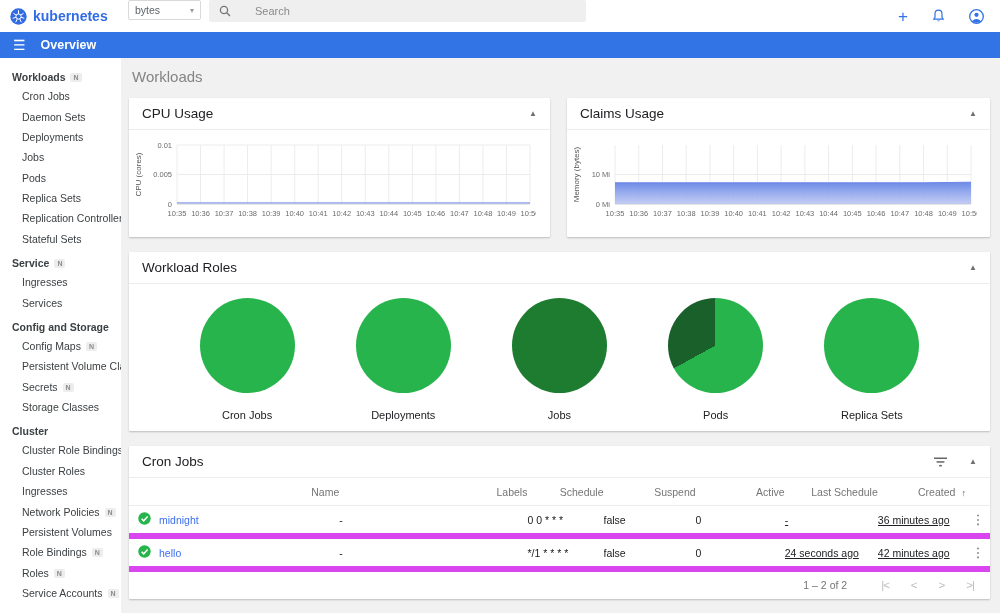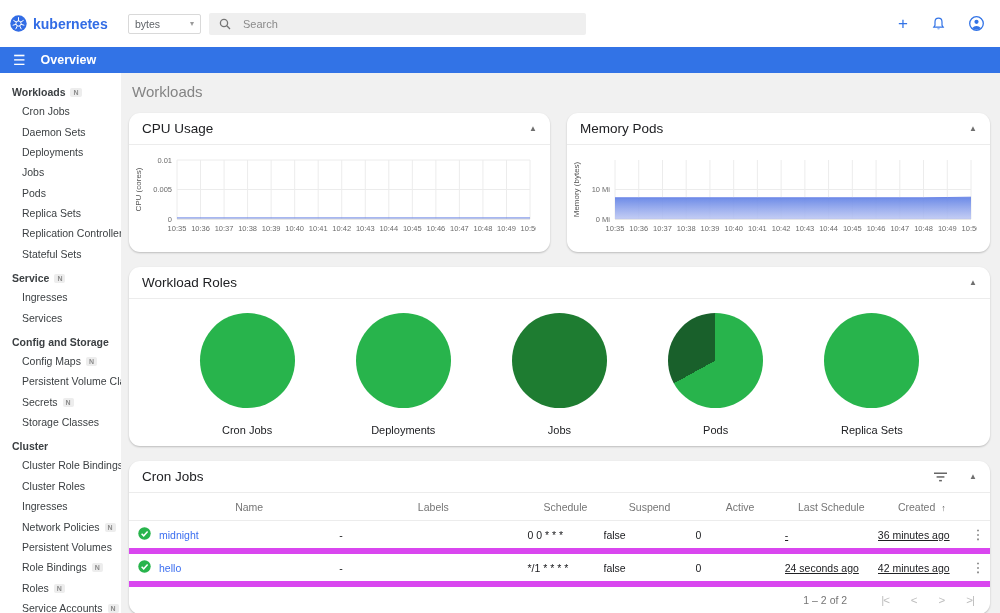--- a/index.html
+++ b/index.html
@@ -3,65 +3,65 @@
 <meta charset="utf-8">
 <style>
   * { box-sizing: border-box; }
   html,body { margin:0; padding:0; }
   body {
     width:1000px; height:613px; overflow:hidden;
     font-family:"Liberation Sans", sans-serif;
     background:#f1f1f1; color:#202124;
   }
   
-  .topbar { height:47px; background:#fff; display:flex; align-items:center; position:relative; z-index:3; }
+  .topbar { height:32px; background:#fff; display:flex; position:relative; z-index:3; }
   .logo { display:flex; align-items:center; gap:6px; margin-left:10px; width:104px; }
   .brand { color:#326ce5; font-weight:bold; font-size:14px; }
   .ns-select { margin-left:14px; width:73px; height:20px; border:1px solid #d9d9d9; border-radius:2px;
     display:flex; align-items:center; justify-content:space-between; padding:0 6px; font-size:10.5px; color:#5f6368; background:#fff; cursor:pointer;}
   .caret { color:#9a9a9a; font-size:8px; }
   .searchbox { margin-left:8px; width:377px; height:22px; background:#efefef; border-radius:2px;
     display:flex; align-items:center; gap:10px; padding:0 10px; }
   .searchbox input { border:none; background:transparent; outline:none; font-size:11px; color:#444; width:300px;
-    font-family:"Liberation Sans", sans-serif;}
+    font-family:"Liberation Sans", sans-serif;margin-left:12px;}
   .searchbox input::placeholder { color:#8a8a8a; }
   .top-icons { margin-left:auto; display:flex; align-items:center; gap:24px; margin-right:16px; color:#3273e6; }
   .plus-ic { font-size:17px; font-weight:400; line-height:1; cursor:pointer; }
   
   .appbar { height:26px; background:#3273e6; display:flex; align-items:center; gap:15px; padding-left:13px; position:relative; z-index:3;}
   .hamburger { color:#fff; font-size:14px; cursor:pointer; line-height:1; }
   .appbar-title { color:#fff; font-size:12.5px; font-weight:bold; }
   
   .main { display:flex; height:557px; }
   .sidebar { width:121px; background:#fff; padding-top:5px; overflow:hidden; flex-shrink:0; }
   .sb-section { padding:8px 4px 3px 12px; font-size:10.5px; font-weight:bold; color:#3c4043; white-space:nowrap; cursor:pointer;}
   .sb-item { padding:4.2px 2px 4.2px 22px; font-size:10.5px; color:#3c4043; white-space:nowrap; cursor:pointer; }
   .sb-badge { display:inline-block; background:#ededed; color:#8a8a8a; font-size:7px; font-weight:bold;
     padding:1px 3px; border-radius:2px; margin-left:5px; vertical-align:1px; }
   .content { flex:1; padding:0 10px 0 8px; overflow:hidden; }
   .page-heading { margin:10px 0 13px 3px; color:#848484; font-size:15px; font-weight:400; }
   
-  .card { background:#fff; border-radius:11px; box-shadow:0 1px 2px rgba(0,0,0,.22); margin-bottom:15px; }
+  .card { background:#fff; border-radius:1px; box-shadow:0 1px 2px rgba(0,0,0,.22); margin-bottom:15px; }
   .card-header { display:flex; align-items:center; padding:8px 13px; border-bottom:1px solid #ececec; }
   .card-title { font-size:13.5px; color:#202124; }
   .hdr-icons { margin-left:auto; display:flex; align-items:center; gap:22px; }
   .collapse-ic { color:#6f6f6f; font-size:8px; cursor:pointer; }
   .filter-ic { cursor:pointer; display:flex; }
   .row1 { display:flex; gap:17px; }
   .card-cpu { width:421px; }
   .card-mem { flex:1; }
   .chart-body { padding:6px 6px 4px 2px; }
   
   .status-body { display:flex; justify-content:space-around; padding:14px 40px 10px 40px; }
   .pie-wrap { display:flex; flex-direction:column; align-items:center; }
   .pie { width:95px; height:95px; border-radius:50%; }
   .pie-label { margin-top:16px; font-size:11px; color:#202124; }
   
   table { width:100%; border-collapse:collapse; font-size:10.5px; color:#202124; table-layout:fixed; }
-  thead th { text-align:center; font-weight:400; color:#757575; padding:8px 0 7px 0; border-bottom:1px solid #ececec;
+  thead th { text-align:right; font-weight:400; color:#757575; padding:8px 0 7px 0; border-bottom:1px solid #ececec;
     white-space:nowrap; overflow:hidden;}
   tbody td { padding:6px 0; border-bottom:6px solid #d946ef; white-space:nowrap; overflow:hidden; }
   .cell-icon { text-align:center; }
   .name-link { color:#3b6ef0; text-decoration:none; cursor:pointer; }
   .u-link { color:#202124; text-decoration:underline; cursor:pointer; }
   .kebab { color:#616161; font-size:13px; text-align:center; cursor:pointer; }
   .sort-arrow { color:#616161; font-size:9px; margin-left:6px; }
   .table-footer { display:flex; justify-content:flex-end; align-items:center; padding:7px 16px 8px 0; font-size:10.5px; color:#757575; }
   .pager { display:flex; align-items:center; gap:22px; margin-left:34px; color:#bdbdbd; font-size:11.5px; }
   .pager span { cursor:pointer; letter-spacing:-1px; }
@@ -199,21 +199,21 @@
               <text x="351.93333333333334" y="80" font-size="7.5" fill="#6b6b6b" text-anchor="middle">10:48</text>
               <text x="375.46666666666664" y="80" font-size="7.5" fill="#6b6b6b" text-anchor="middle">10:49</text>
               <text x="399" y="80" font-size="7.5" fill="#6b6b6b" text-anchor="middle">10:50</text>
               <text transform="translate(10,38.5) rotate(-90)" font-size="8" fill="#555" text-anchor="middle">CPU (cores)</text>
               <polyline points="46,66.8 69.53333333333333,66.8 93.06666666666666,66.8 116.6,66.8 140.13333333333333,66.8 163.66666666666669,66.8 187.2,66.8 210.73333333333332,66.8 234.26666666666668,66.8 257.8,66.8 281.33333333333337,66.8 304.8666666666667,66.8 328.4,66.8 351.93333333333334,66.8 375.46666666666664,66.8 399,66.8" fill="none" stroke="#6d87e8" stroke-width="1.2" opacity="0.8"></polyline>
             </svg></div>
       </div>
 
       <div class="card card-mem">
         <div class="card-header">
-          <span class="card-title">Memory Pods</span>
+          <span class="card-title">Claims Usage</span>
           <div class="hdr-icons">
               <span class="collapse-ic">▲</span>
             </div>
         </div>
         <div class="chart-body"><svg id="chart-memory" width="408" height="93" viewBox="0 0 408 93">
               <defs>
                 <linearGradient id="g-memory" x1="0" y1="0" x2="0" y2="1">
           <stop offset="0" stop-color="#6484e6" stop-opacity="0.95"></stop>
           <stop offset="1" stop-color="#b9c4f2" stop-opacity="0.85"></stop>
                 </linearGradient>

